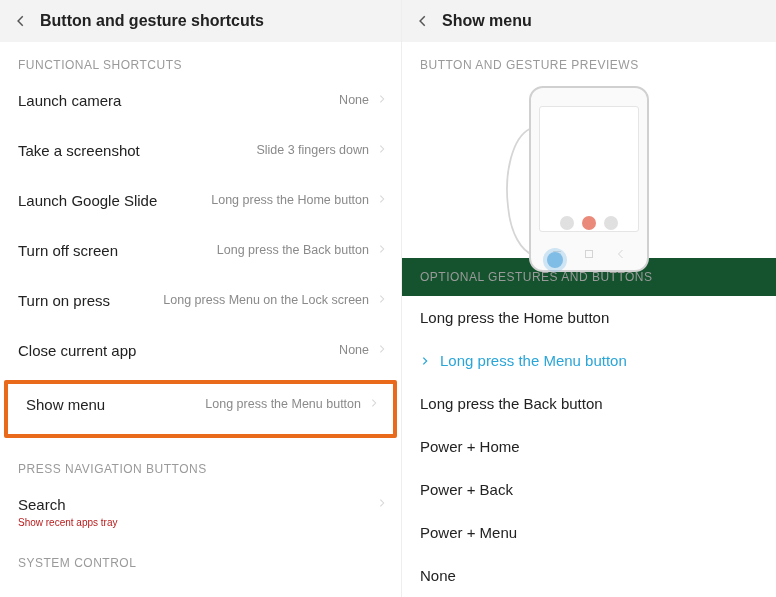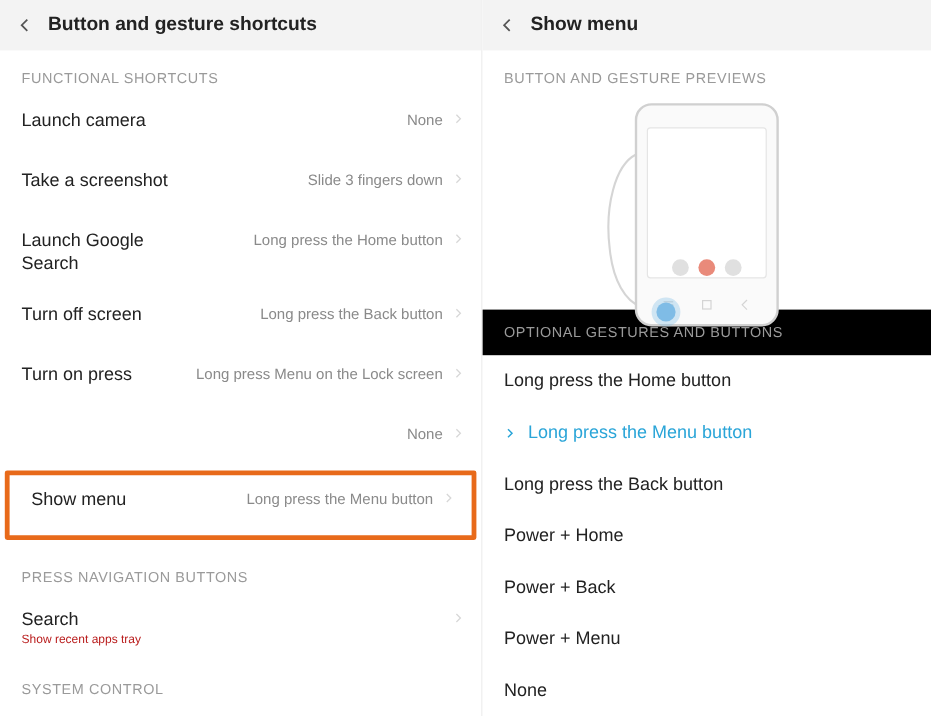--- a/index.html
+++ b/index.html
@@ -142,21 +142,21 @@
     <div class="label">Take a screenshot</div>
     <div class="val">Slide 3 fingers down</div>
     <span class="chev">
         <svg width="10" height="14" viewBox="0 0 24 24">
           <path d="M8 4l8 8-8 8" fill="none" stroke="#bbb" stroke-width="2.5"></path>
         </svg>
       </span>
   </div>
 
   <div class="row">
-    <div class="label">Launch Google Search</div>
+    <div class="label">Launch Google Slide</div>
     <div class="val">Long press the Home button</div>
     <span class="chev">
         <svg width="10" height="14" viewBox="0 0 24 24">
           <path d="M8 4l8 8-8 8" fill="none" stroke="#bbb" stroke-width="2.5"></path>
         </svg>
       </span>
   </div>
 
   <div class="row">
     <div class="label">Turn off screen</div>
@@ -172,20 +172,21 @@
     <div class="label">Turn on press</div>
     <div class="val">Long press Menu on the Lock screen</div>
     <span class="chev">
         <svg width="10" height="14" viewBox="0 0 24 24">
           <path d="M8 4l8 8-8 8" fill="none" stroke="#bbb" stroke-width="2.5"></path>
         </svg>
       </span>
   </div>
 
   <div class="row">
+    <div class="label">Close current app</div>
     <div class="val">None</div>
     <span class="chev">
         <svg width="10" height="14" viewBox="0 0 24 24">
           <path d="M8 4l8 8-8 8" fill="none" stroke="#bbb" stroke-width="2.5"></path>
         </svg>
       </span>
   </div>
 
   <div class="hl">
     <div class="row" style="margin:0">
@@ -249,21 +250,21 @@
             <rect x="5" y="5" width="14" height="14" fill="none" stroke="#bbb" stroke-width="2"></rect>
           </svg>
         <svg width="12" height="12" viewBox="0 0 24 24">
             <path d="M15 4l-8 8 8 8" fill="none" stroke="#bbb" stroke-width="2"></path>
           </svg>
       </div>
       <div class="touch"></div>
     </div>
   </div>
 
-  <div class="section-label" style="background:#000000;padding-top:12px;padding-bottom:12px">OPTIONAL GESTURES AND BUTTONS</div>
+  <div class="section-label" style="background:#14532d;padding-top:12px;padding-bottom:12px">OPTIONAL GESTURES AND BUTTONS</div>
 
   <div class="opt-row">
     <span>Long press the Home button</span>
   </div>
   <div class="opt-row sel">
     <svg class="sel-chev" viewBox="0 0 24 24">
         <path d="M8 4l8 8-8 8" fill="none" stroke="#2aa5d8" stroke-width="3"></path>
       </svg>
     <span>Long press the Menu button</span>
   </div>

